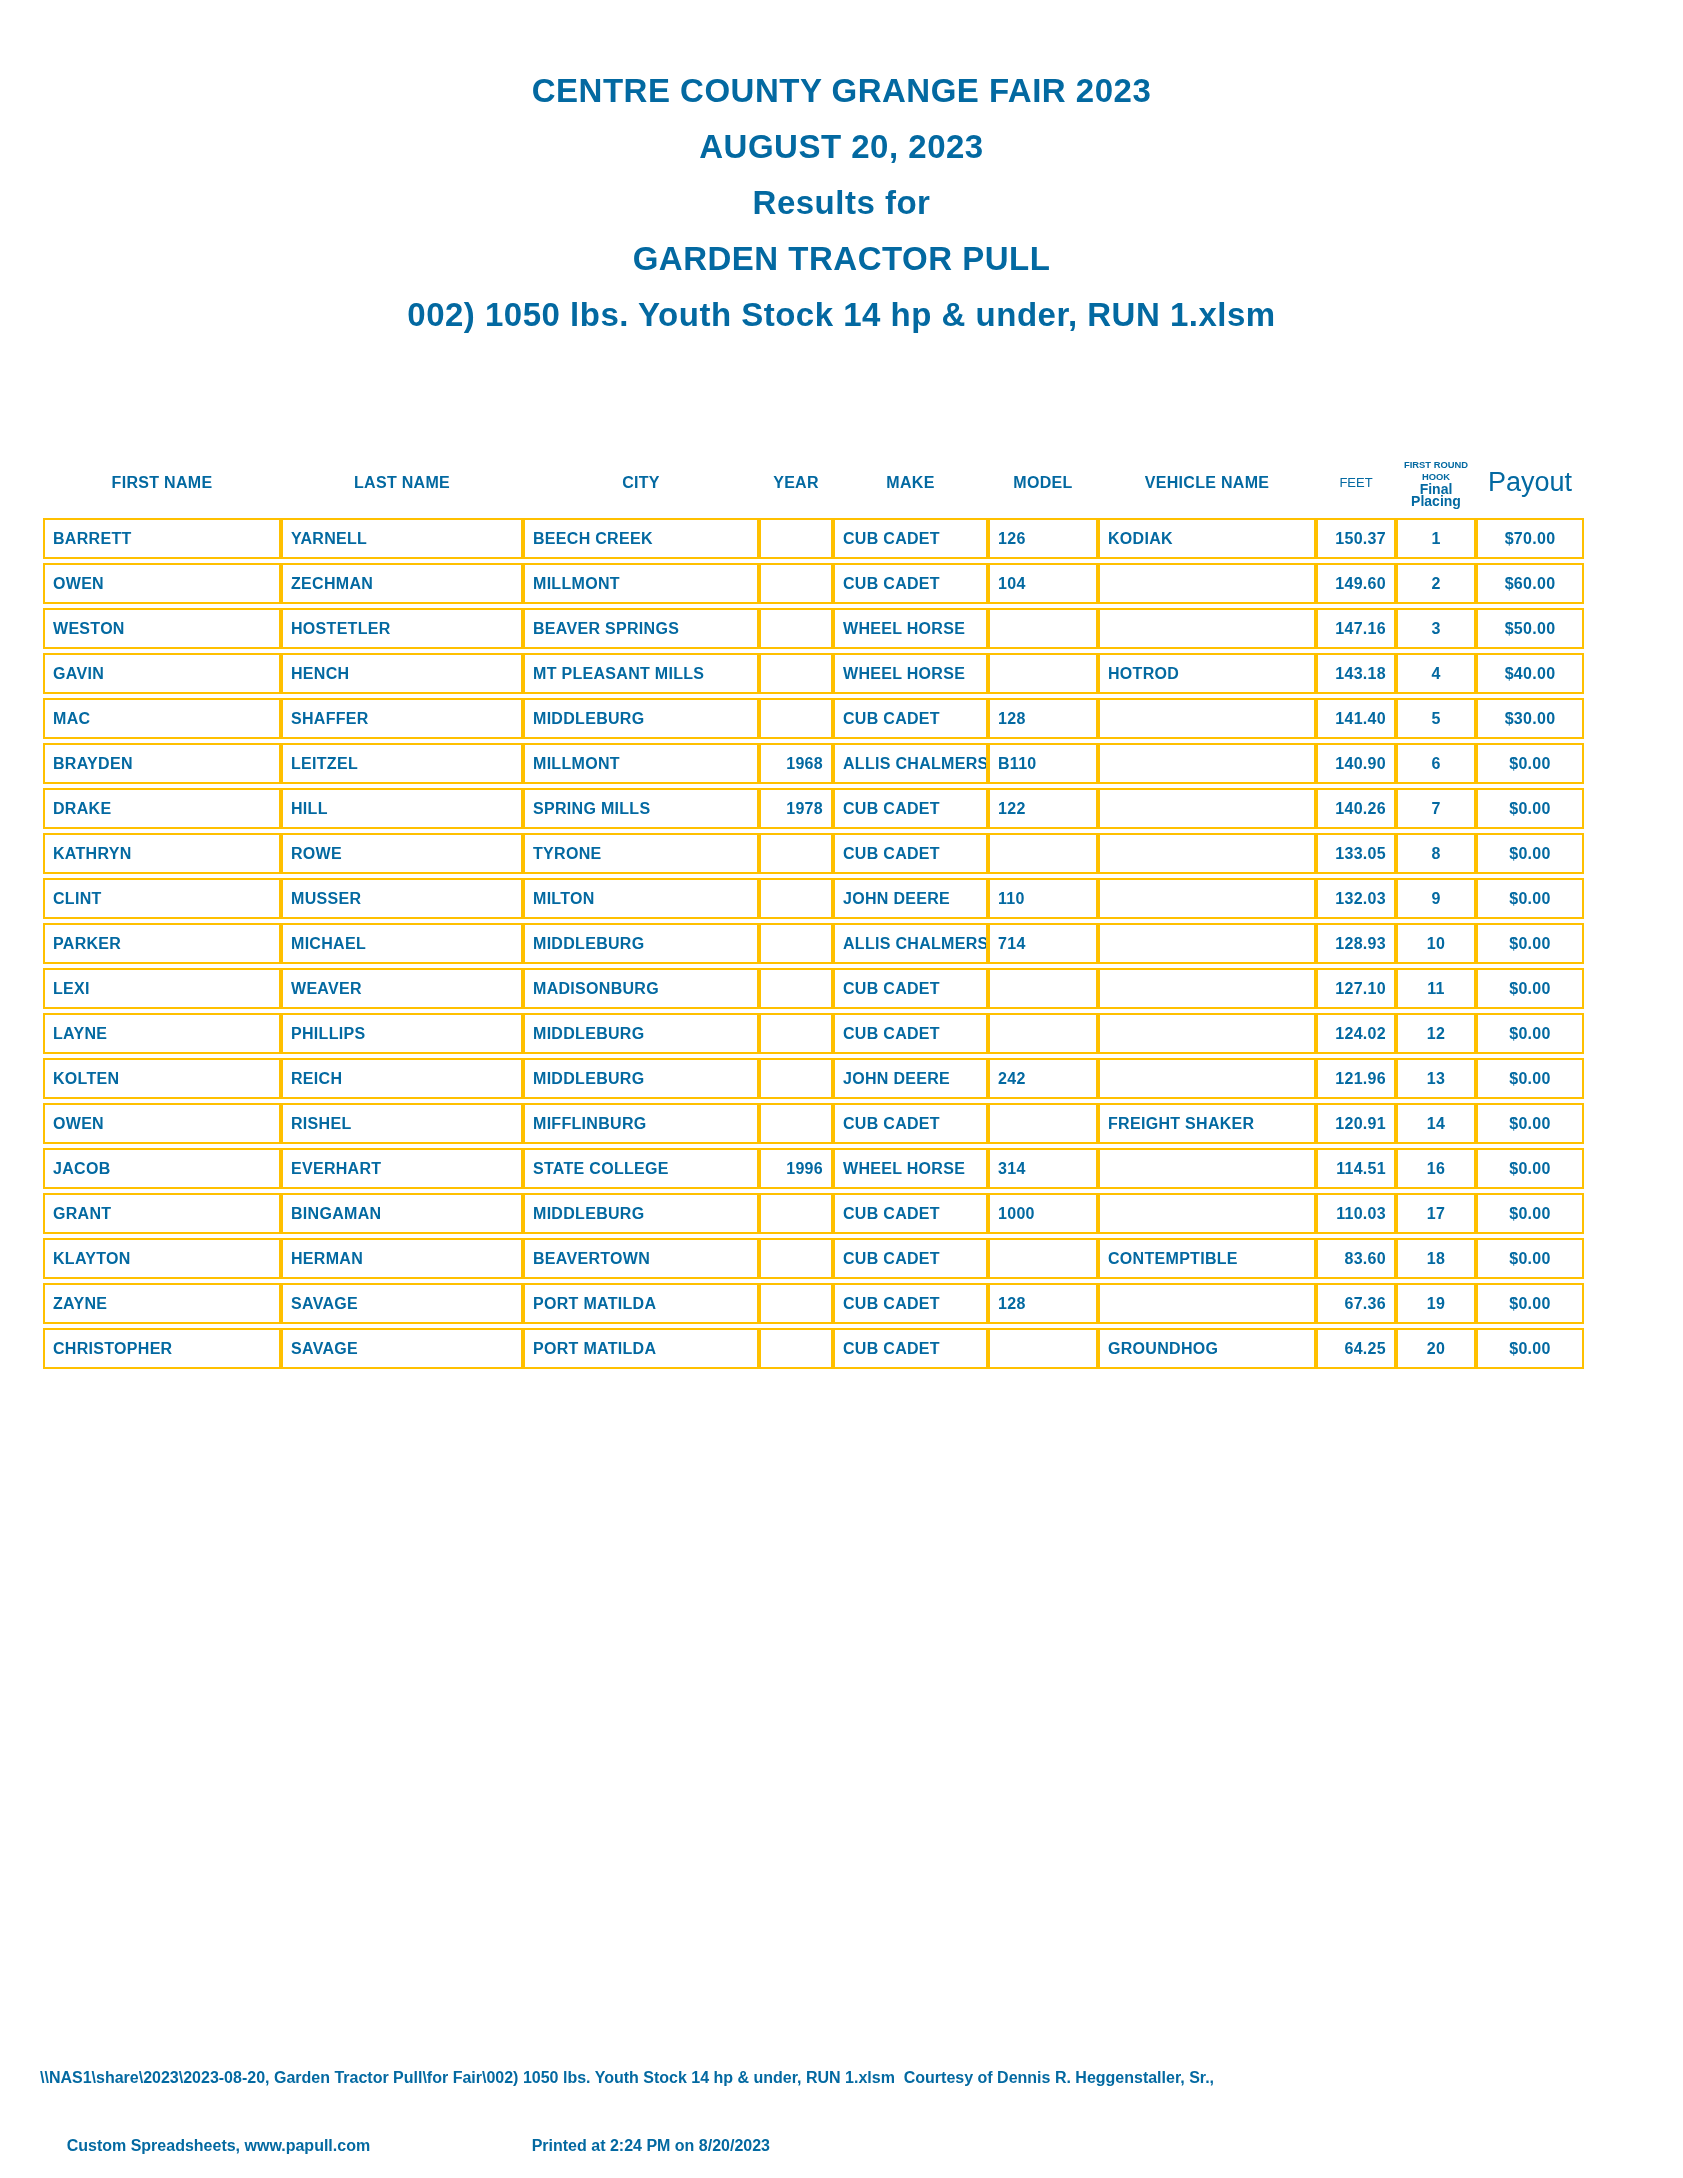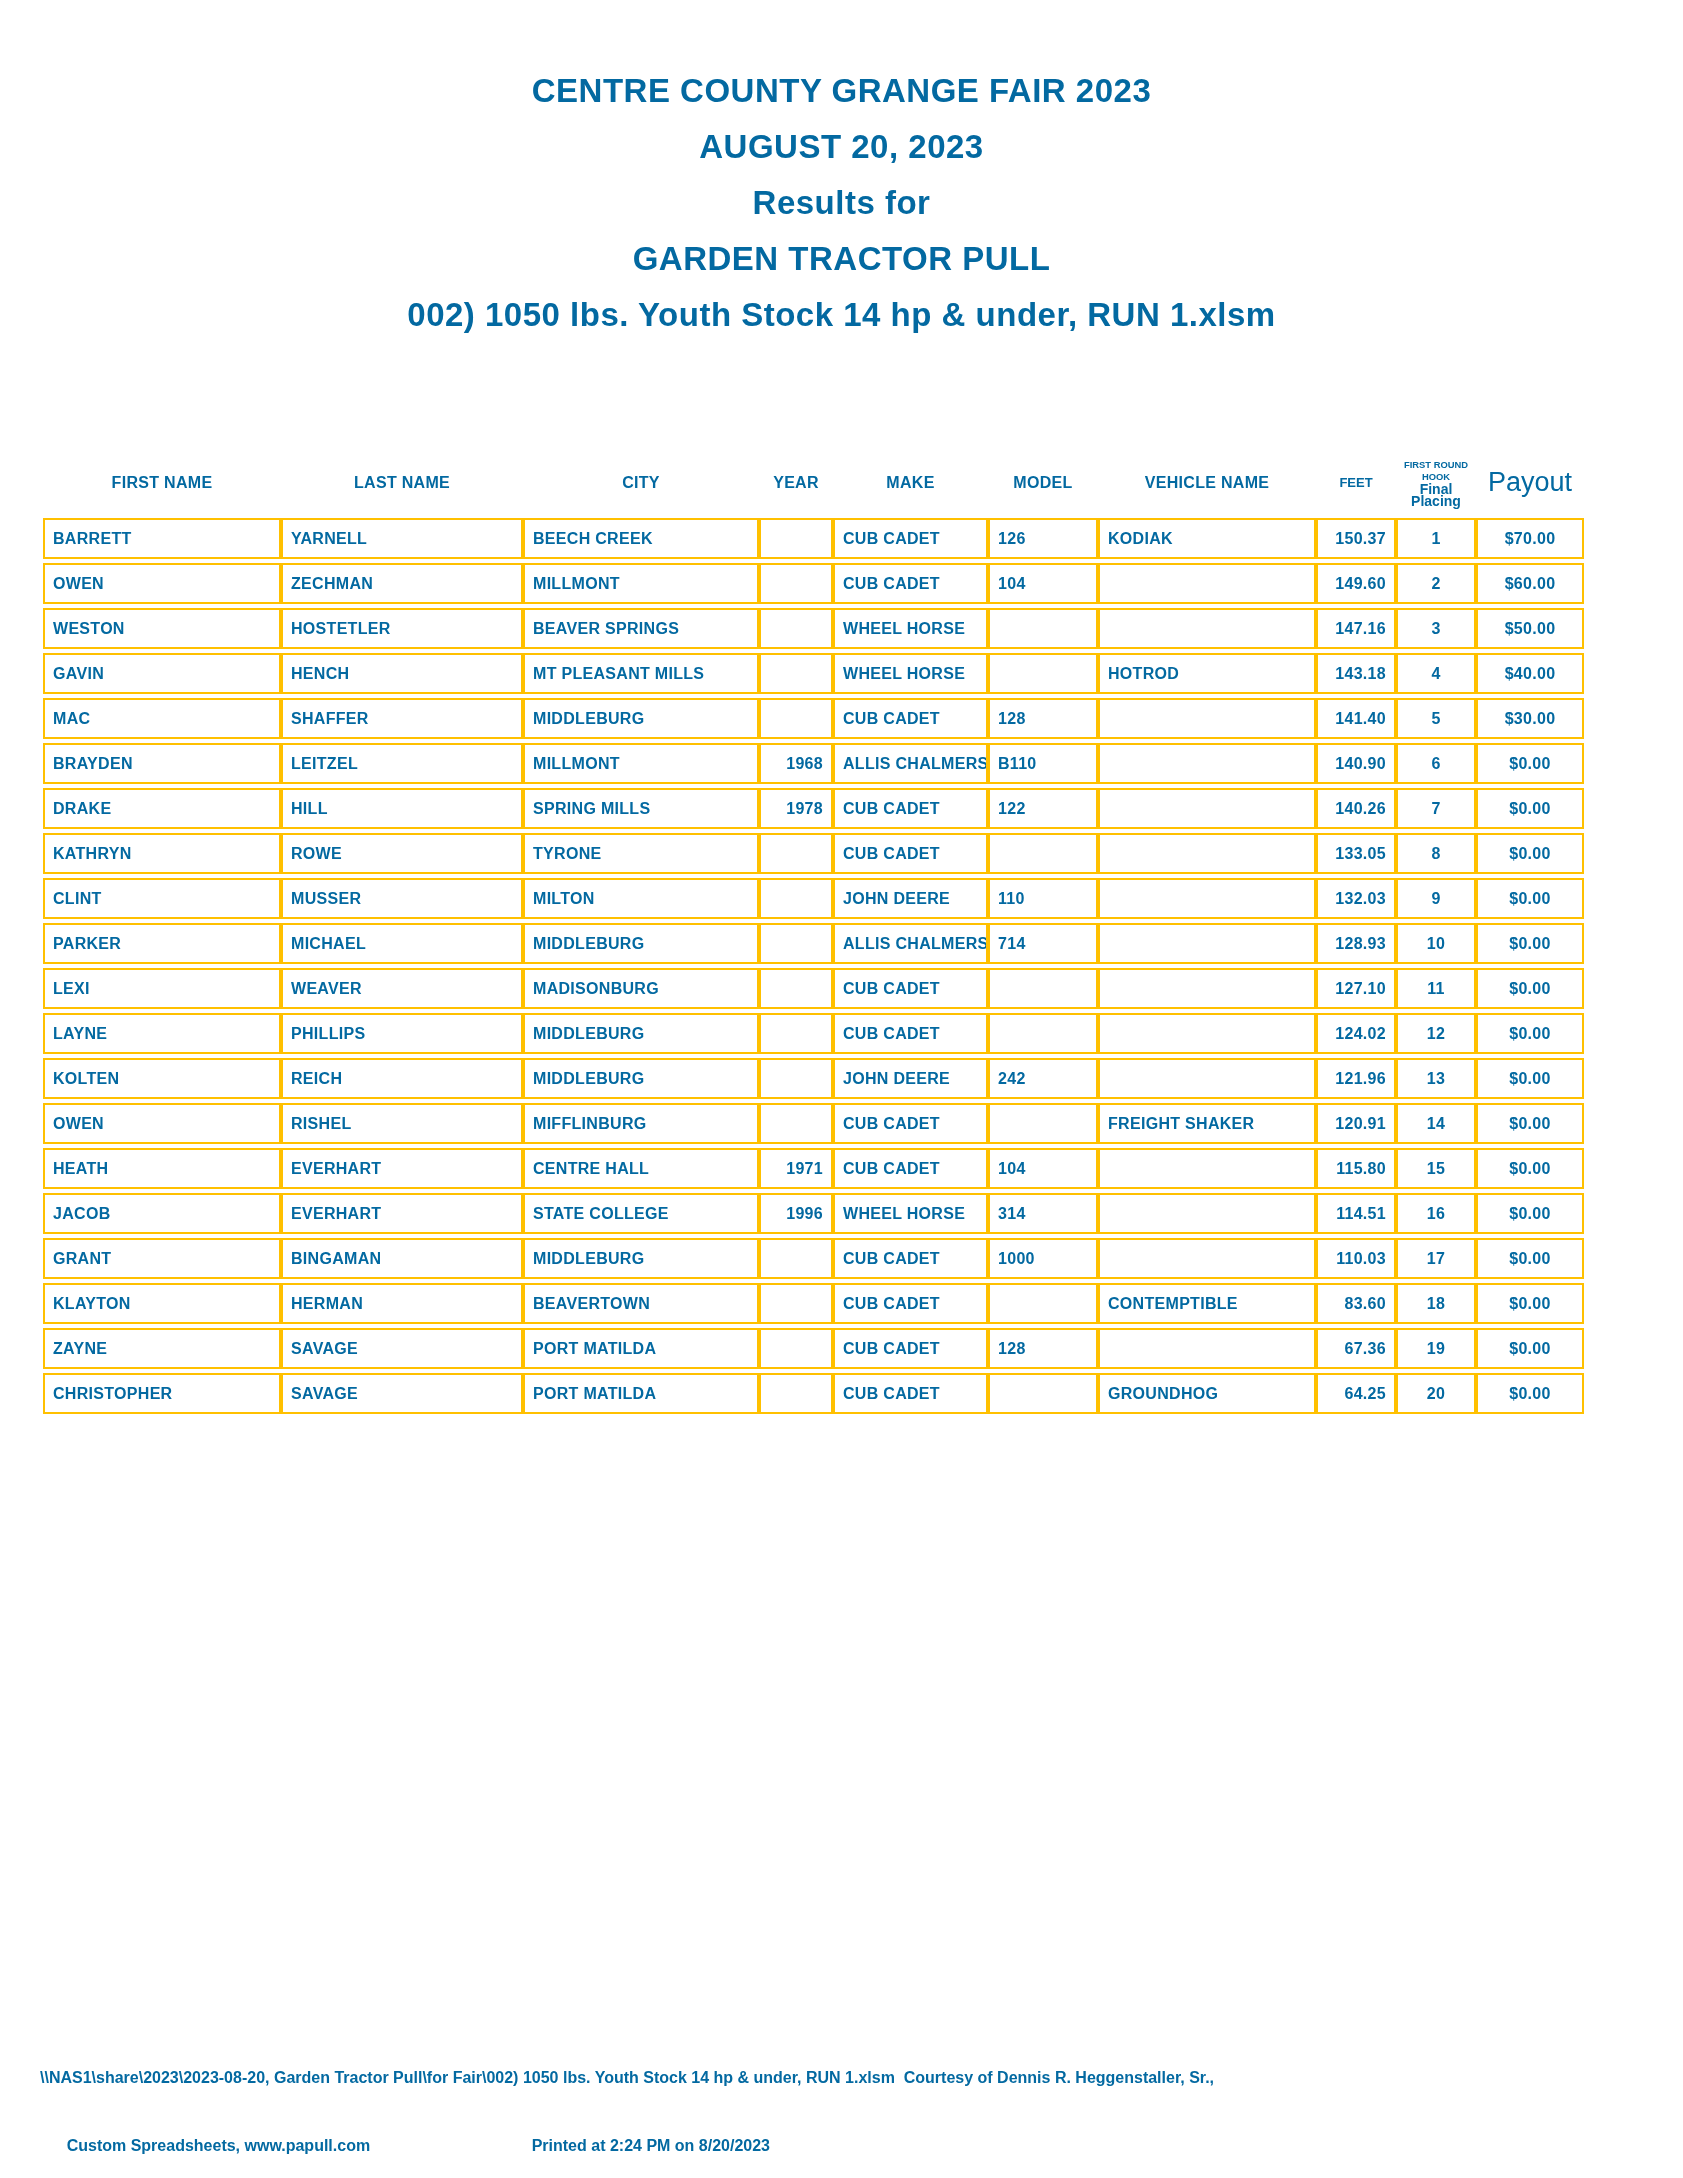--- a/index.html
+++ b/index.html
@@ -40,21 +40,21 @@
     table-layout: fixed;
   }
   .results-table th {
     border: none;
     padding: 0;
     vertical-align: middle;
     text-align: center;
     height: 63px;
   }
   .th-std   { font-size: 16px; font-weight: bold; letter-spacing: 0.3px; }
-  .th-feet  { font-size: 13px; font-weight: bold; }
+  .th-feet  { font-size: 13px; font-weight: normal; }
   .th-hook  { font-size: 9.4px; font-weight: bold; line-height: 12px; }
   .th-hook .hook-line3 { font-size: 14px; }
   .th-payout{ font-size: 27px; font-weight: normal; }
 
   .results-table td {
     height: 37px;
     border: 2px solid #FFC000;
     padding: 0 8px;
     font-size: 16px;
     font-weight: bold;
@@ -288,32 +288,20 @@
           <td class="align-left">MIFFLINBURG</td>
           <td class="align-right"></td>
           <td class="align-left">CUB CADET</td>
           <td class="align-left"></td>
           <td class="align-left">FREIGHT SHAKER</td>
           <td class="align-right">120.91</td>
           <td class="align-center">14</td>
           <td class="align-center">$0.00</td>
         </tr>
         <tr>
-          <td class="align-left">HEATH</td>
-          <td class="align-left">EVERHART</td>
-          <td class="align-left">CENTRE HALL</td>
-          <td class="align-right">1971</td>
-          <td class="align-left">CUB CADET</td>
-          <td class="align-left">104</td>
-          <td class="align-left"></td>
-          <td class="align-right">115.80</td>
-          <td class="align-center">15</td>
-          <td class="align-center">$0.00</td>
-        </tr>
-        <tr>
           <td class="align-left">JACOB</td>
           <td class="align-left">EVERHART</td>
           <td class="align-left">STATE COLLEGE</td>
           <td class="align-right">1996</td>
           <td class="align-left">WHEEL HORSE</td>
           <td class="align-left">314</td>
           <td class="align-left"></td>
           <td class="align-right">114.51</td>
           <td class="align-center">16</td>
           <td class="align-center">$0.00</td>

